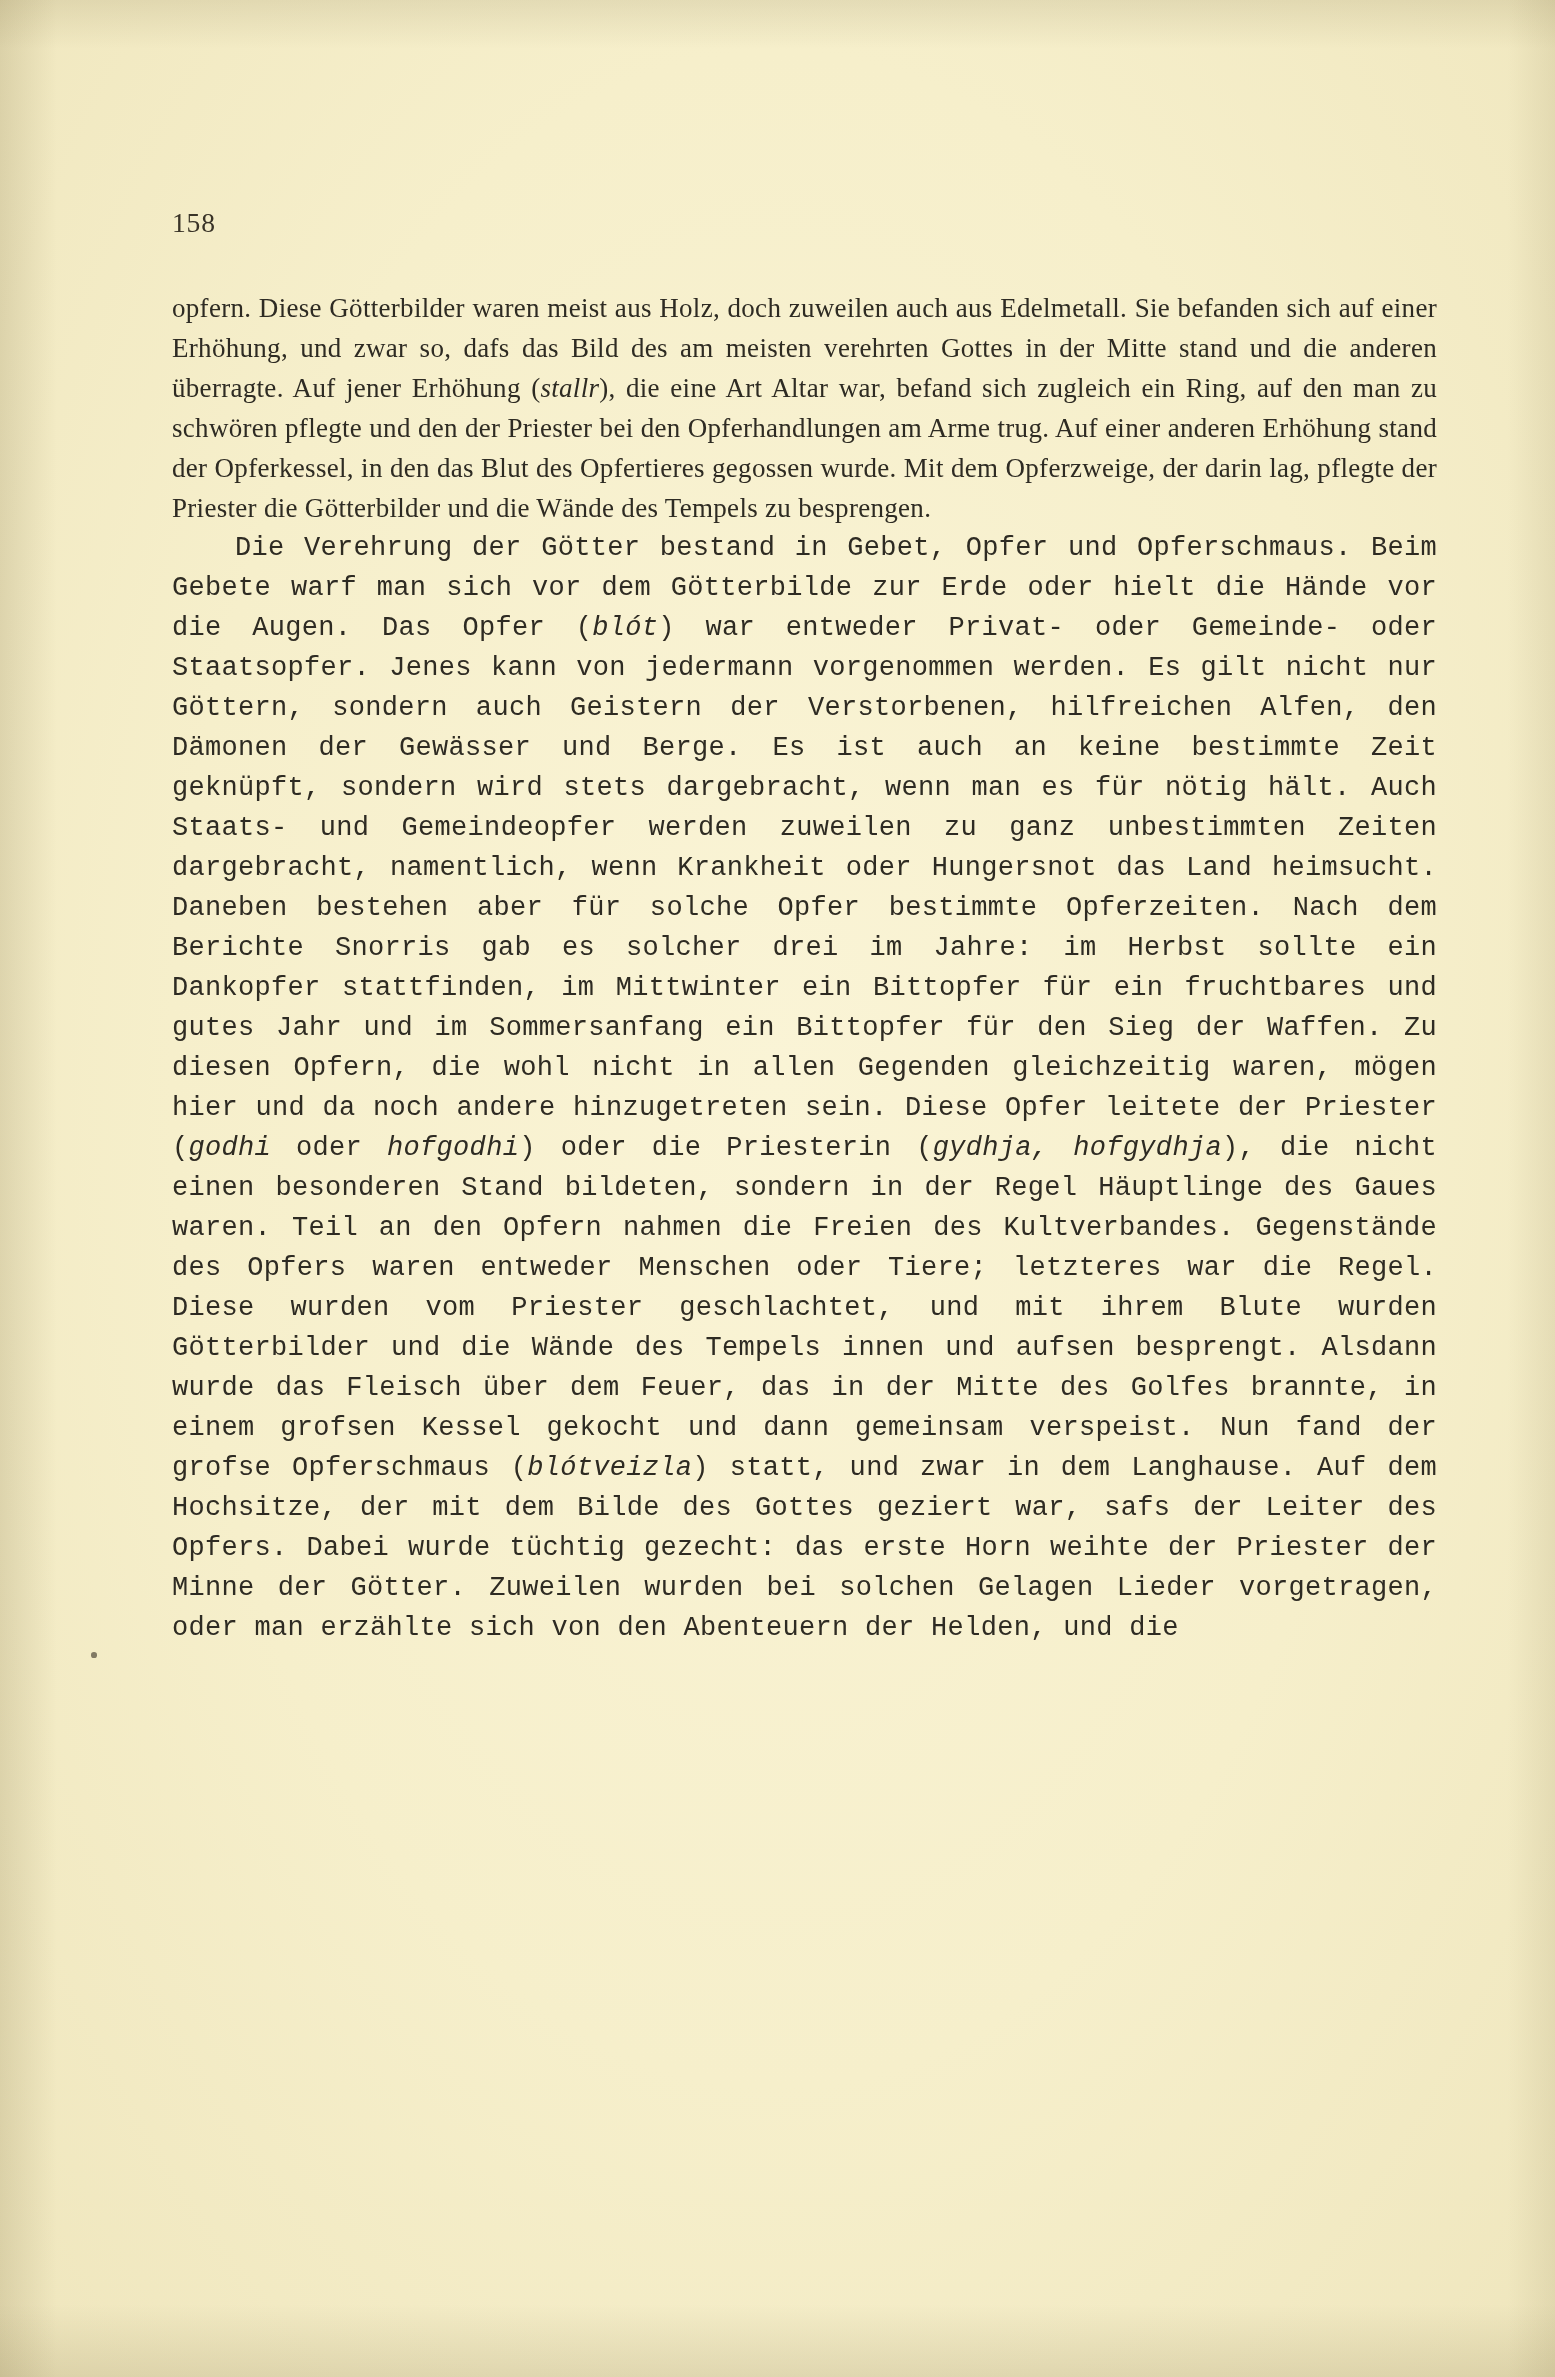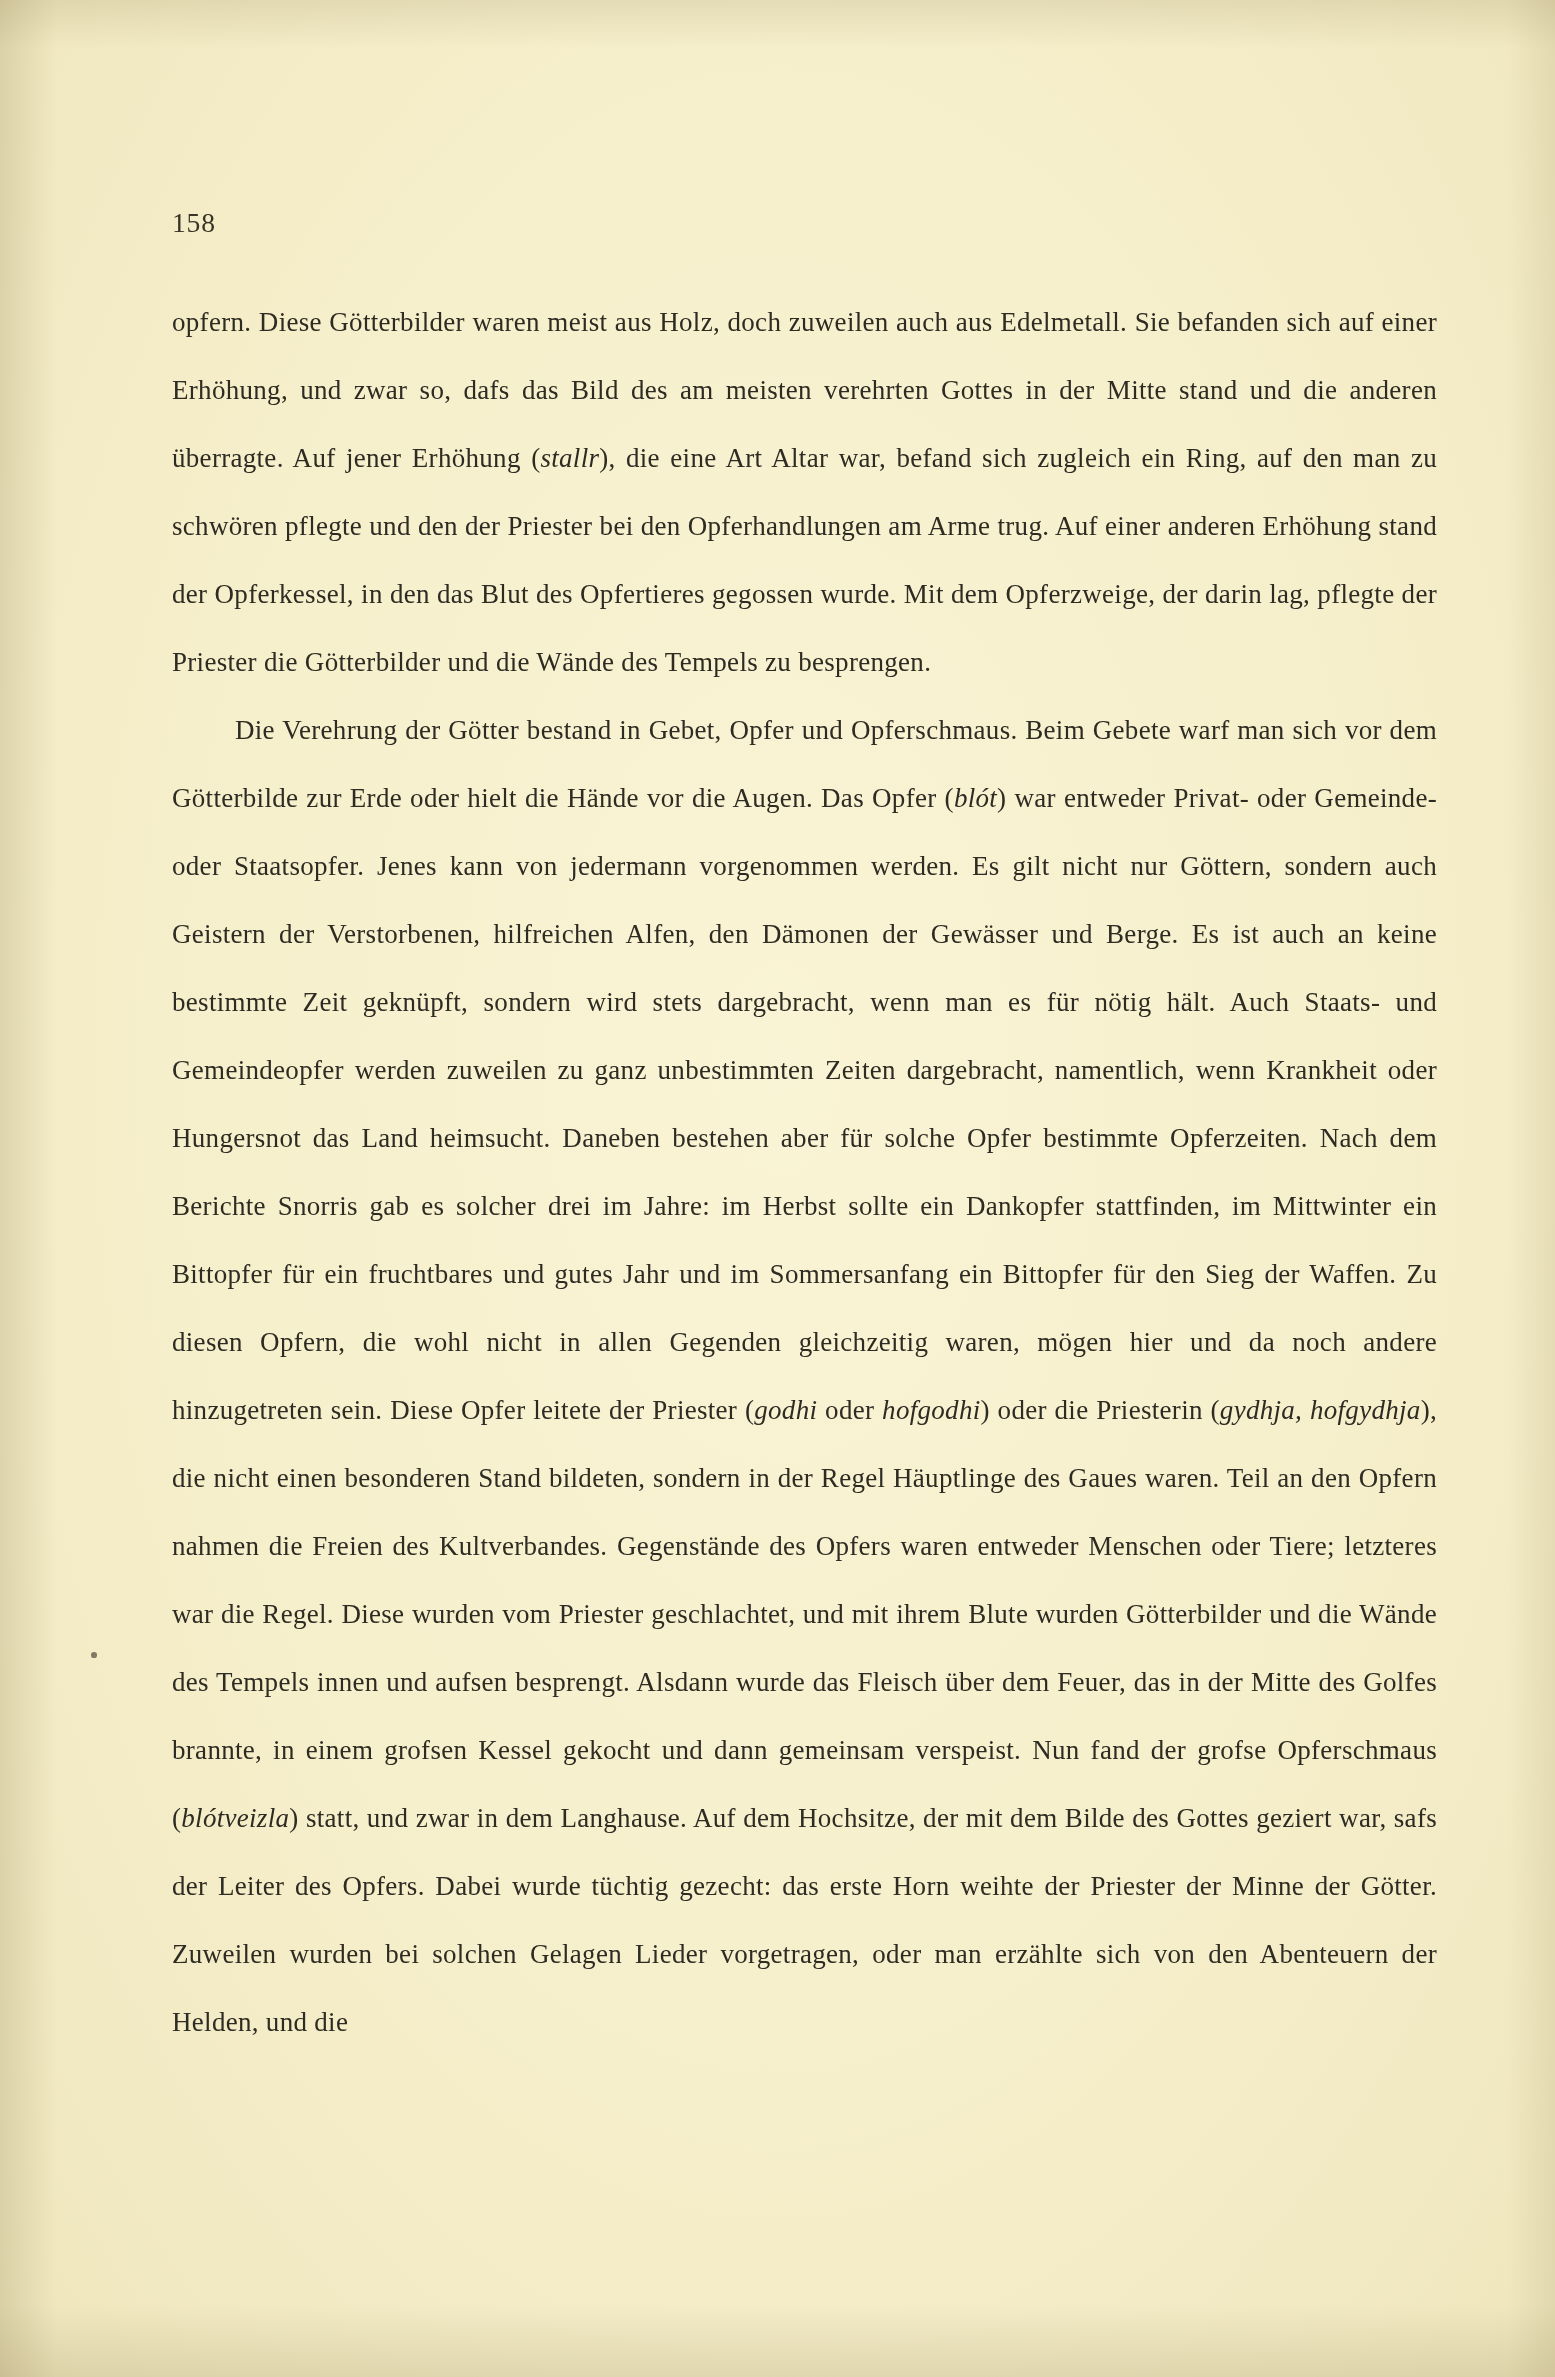--- a/index.html
+++ b/index.html
@@ -46,31 +46,32 @@
     font-size: 25px;
     letter-spacing: 2px;
     color: #3a3428;
   }
   .running-head .cap {
     font-size: 31px;
   }
   .body-text p {
     margin: 0;
     font-size: 27px;
-    line-height: 68px;
+    line-height: 40px;
     text-align: justify;
     text-justify: inter-word;
     color: #2e2b23;
     letter-spacing: 0.3px;
   }
   .body-text p.indent {
     text-indent: 63px;
   }
   .body-text p + p {
     margin-top: 0px;
+    font-family: Liberation Mono, monospace;
   }
   i {
     font-style: italic;
   }
   .side-dot {
     position: absolute;
     left: 91px;
     top: 1652px;
     width: 5.7px;
     height: 5.7px;

